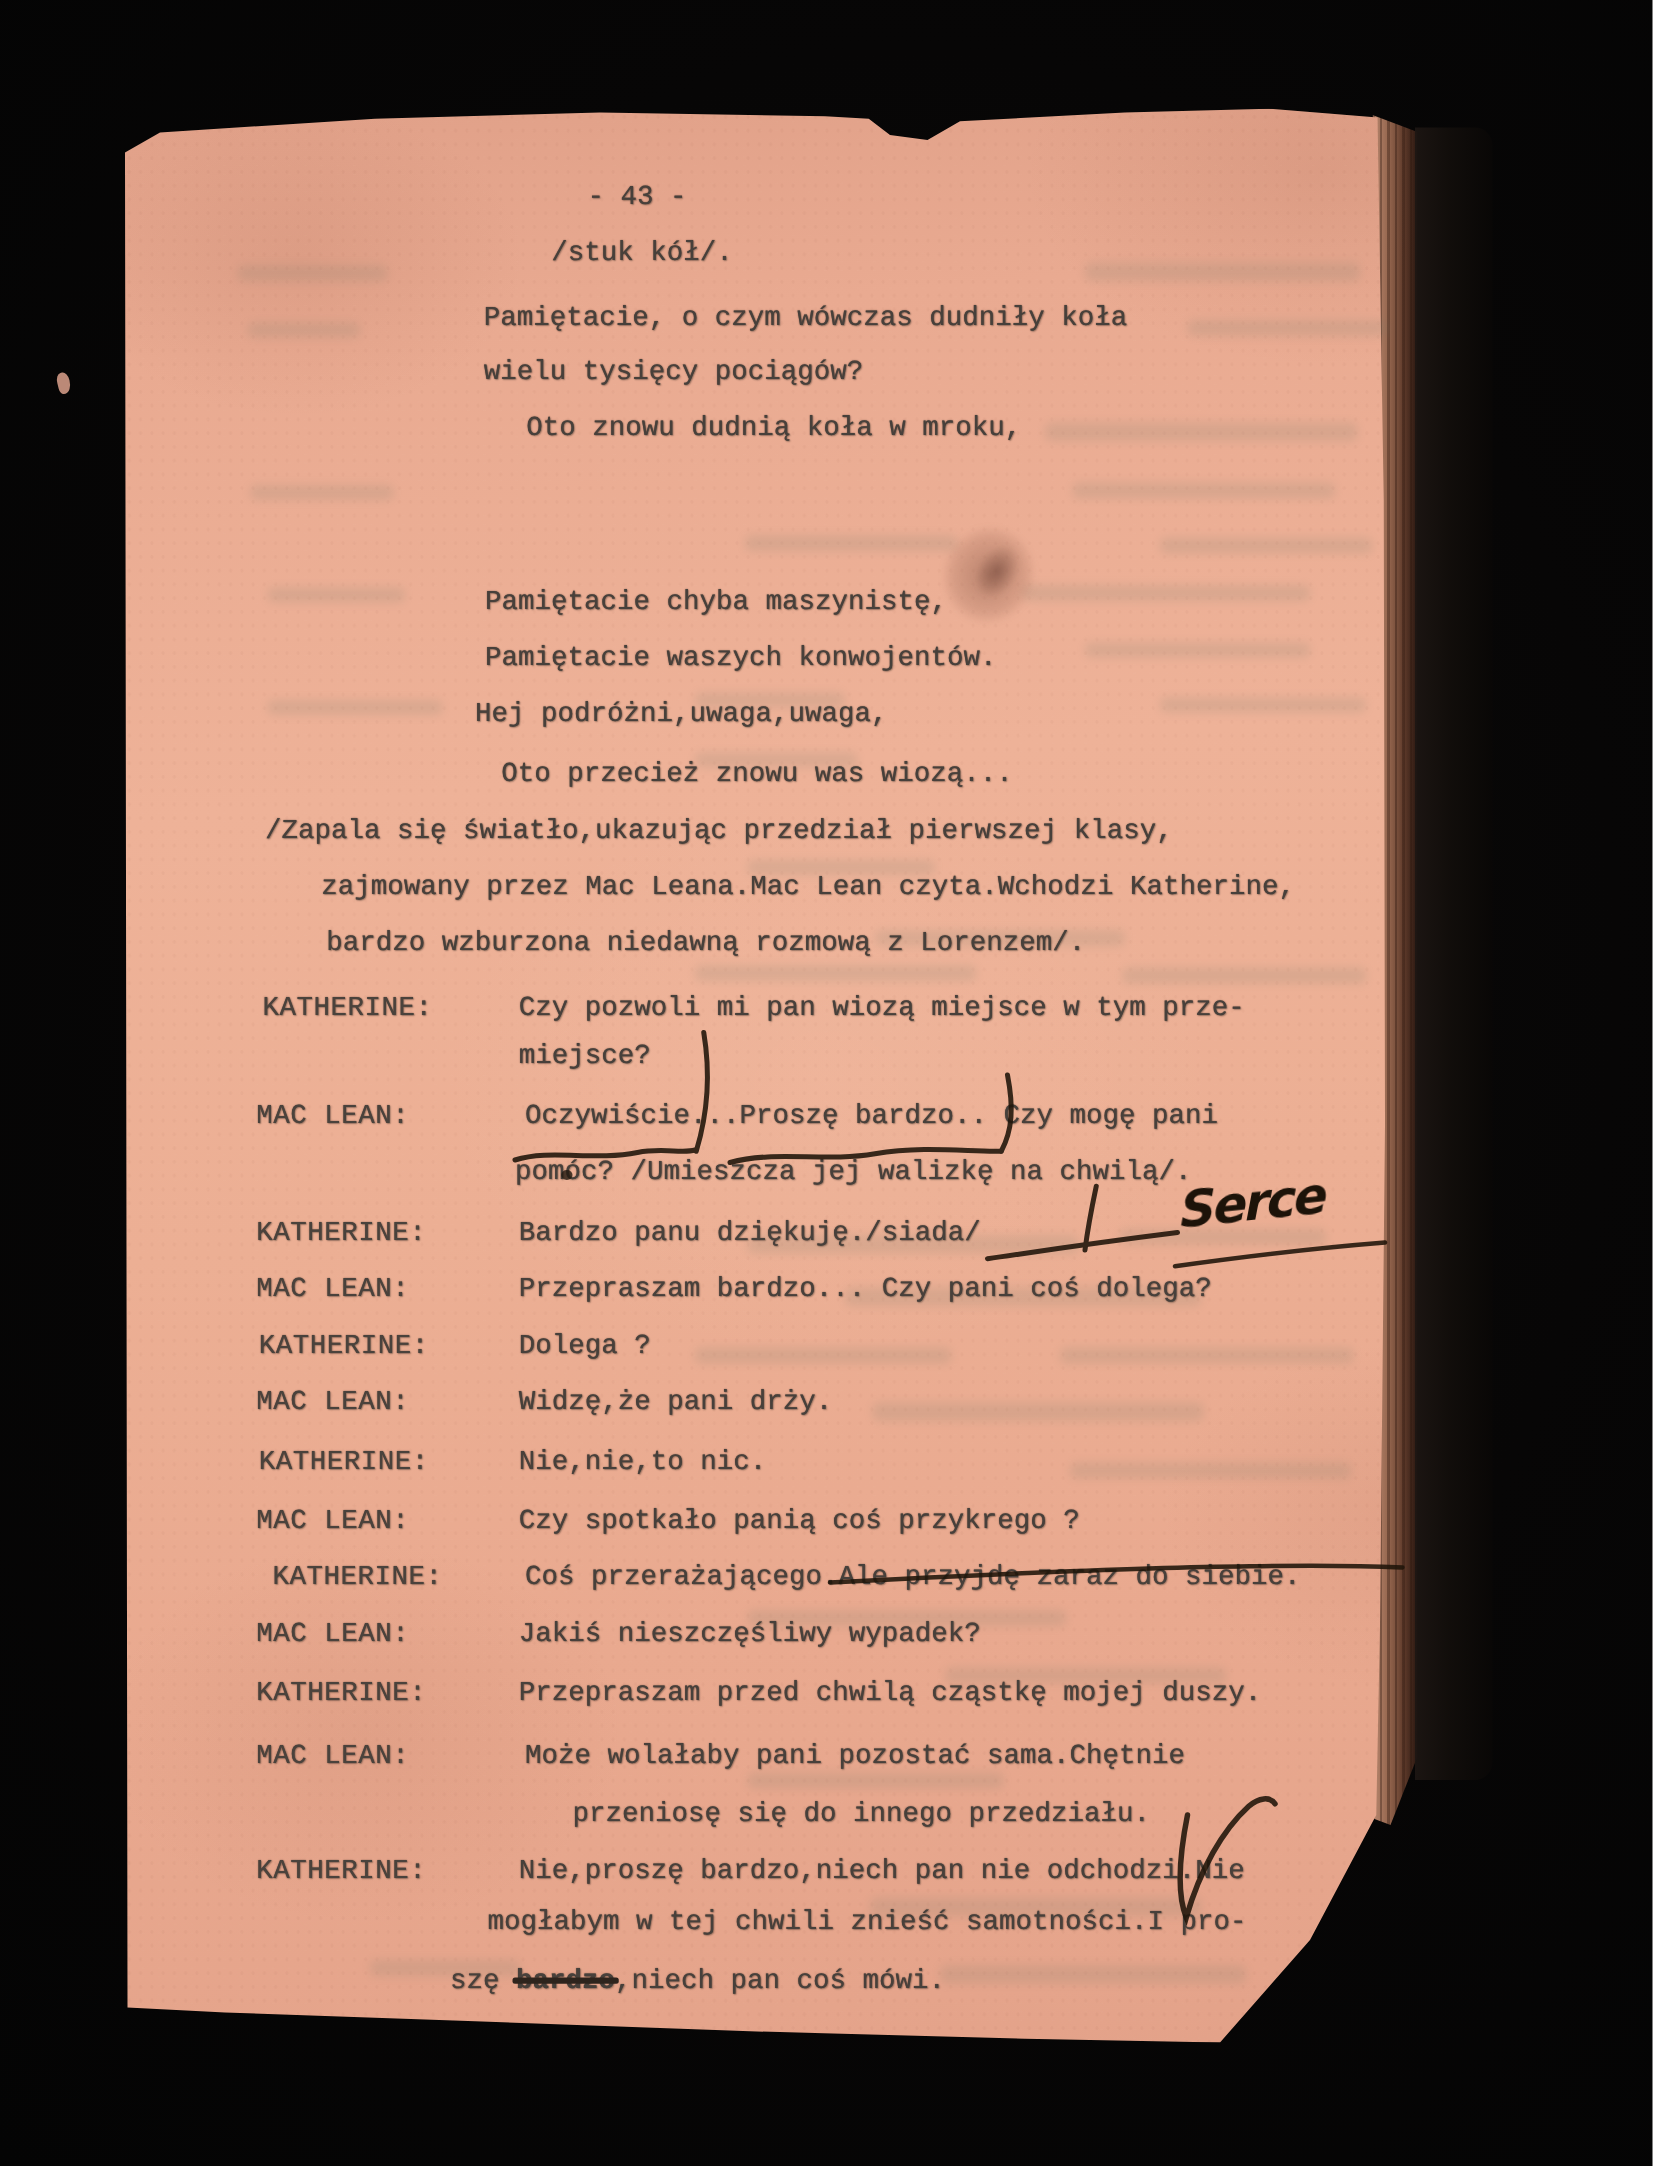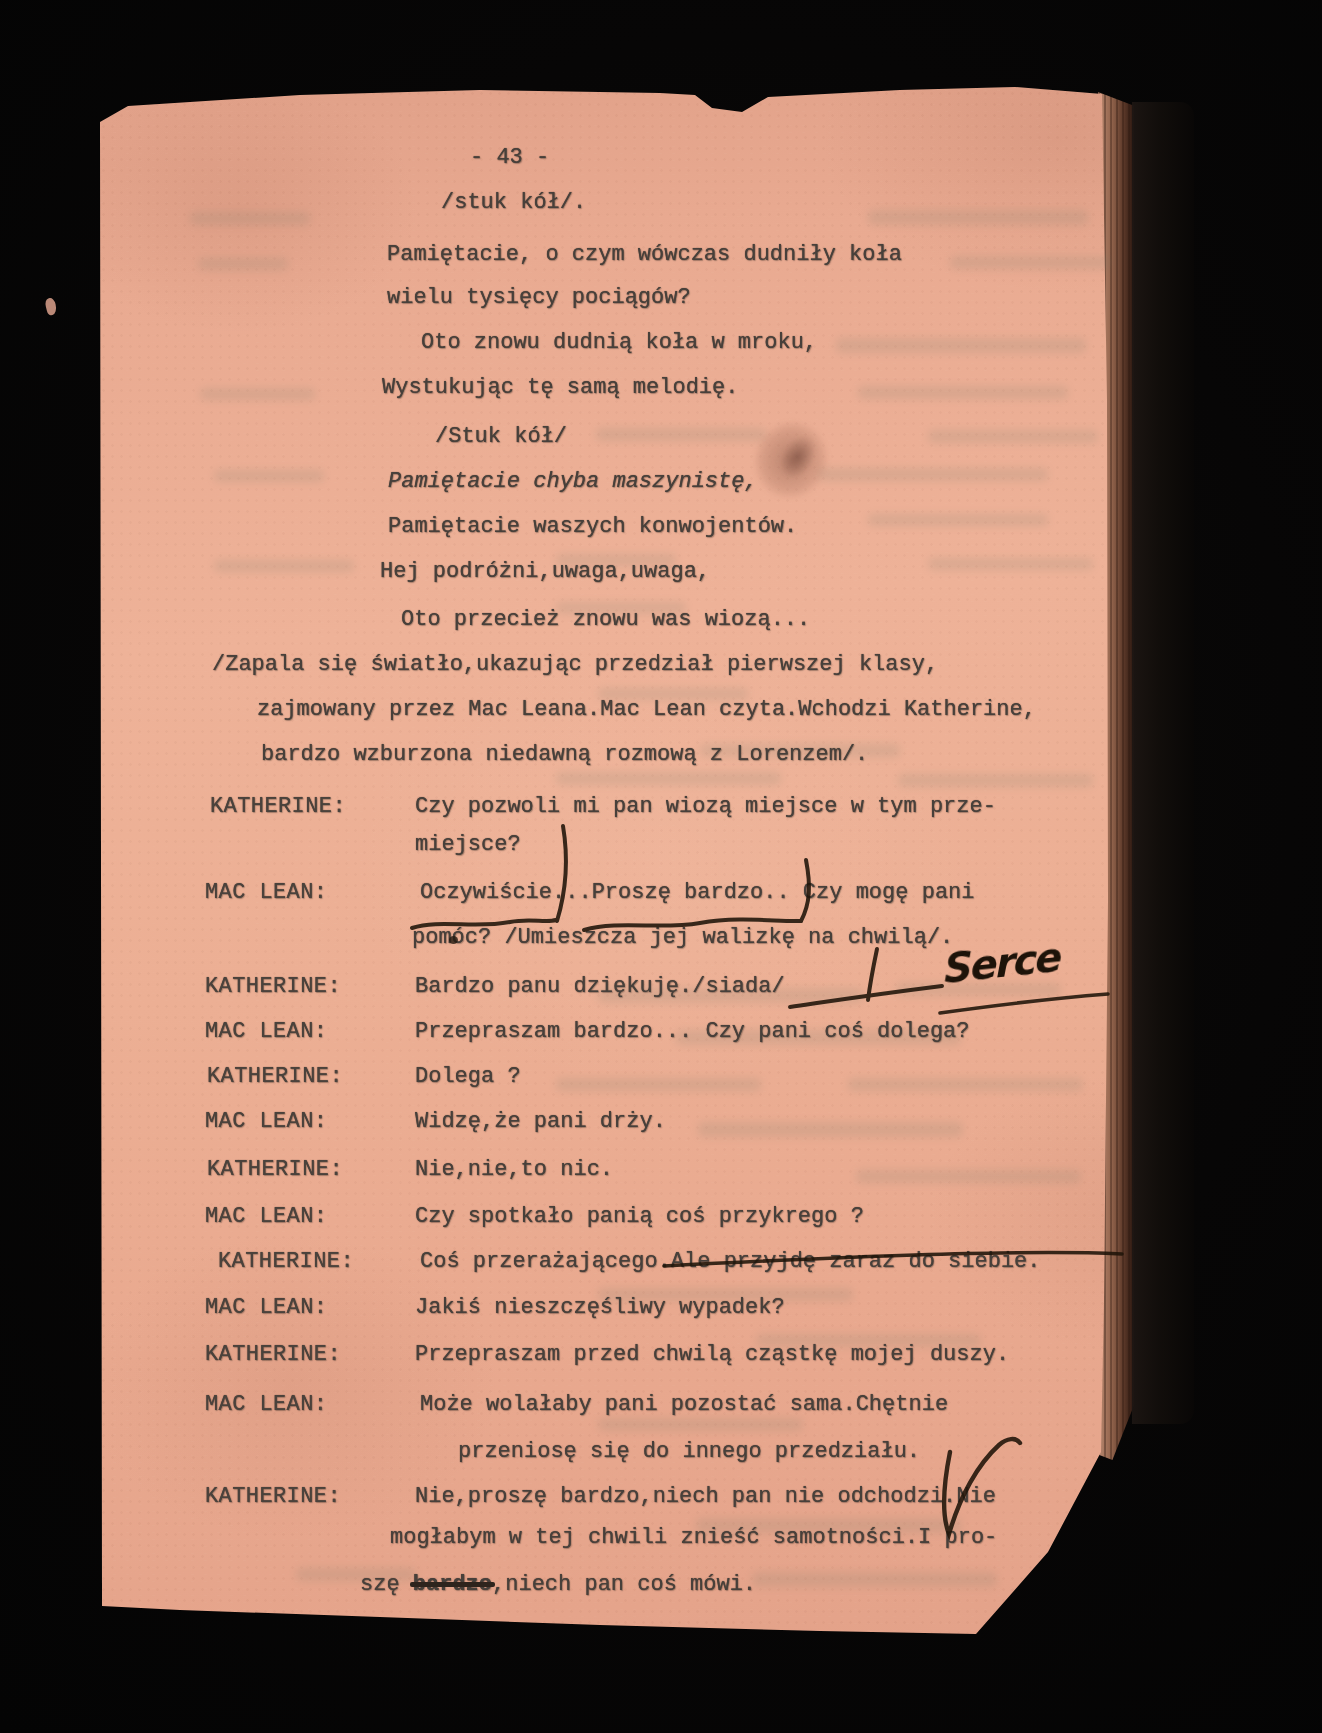--- a/index.html
+++ b/index.html
@@ -159,28 +159,22 @@
       </div>
       <div class="line verse" style="top: 242px;">
         <span style="left: 387px;">Pamiętacie, o czym wówczas dudniły koła</span>
       </div>
       <div class="line verse" style="top: 285px;">
         <span style="left: 387px; text-align: right;">wielu tysięcy pociągów?</span>
       </div>
       <div class="line verse" style="top: 330px;">
         <span style="left: 387px; margin-left: 34px;">Oto znowu dudnią koła w mroku,</span>
       </div>
-      <div class="line verse" style="top: 375px;">
-        <span style="left: 382px;">Wystukując tę samą melodię.</span>
-      </div>
-      <div class="line stage" style="top: 424px;">
-        <span style="left: 435px;">/Stuk kół/</span>
-      </div>
       <div class="line verse" style="top: 469px;">
-        <span style="left: 388px; font-style: italic;">Pamiętacie chyba maszynistę,</span>
+        <span style="left: 388px;">Pamiętacie chyba maszynistę,</span>
       </div>
       <div class="line verse" style="top: 514px;">
         <span style="left: 388px;">Pamiętacie waszych konwojentów.</span>
       </div>
       <div class="line verse" style="top: 559px;">
         <span style="left: 380px;">Hej podróżni,uwaga,uwaga,</span>
       </div>
       <div class="line verse" style="top: 607px;">
         <span style="left: 401px;">Oto przecież znowu was wiozą...</span>
       </div>

